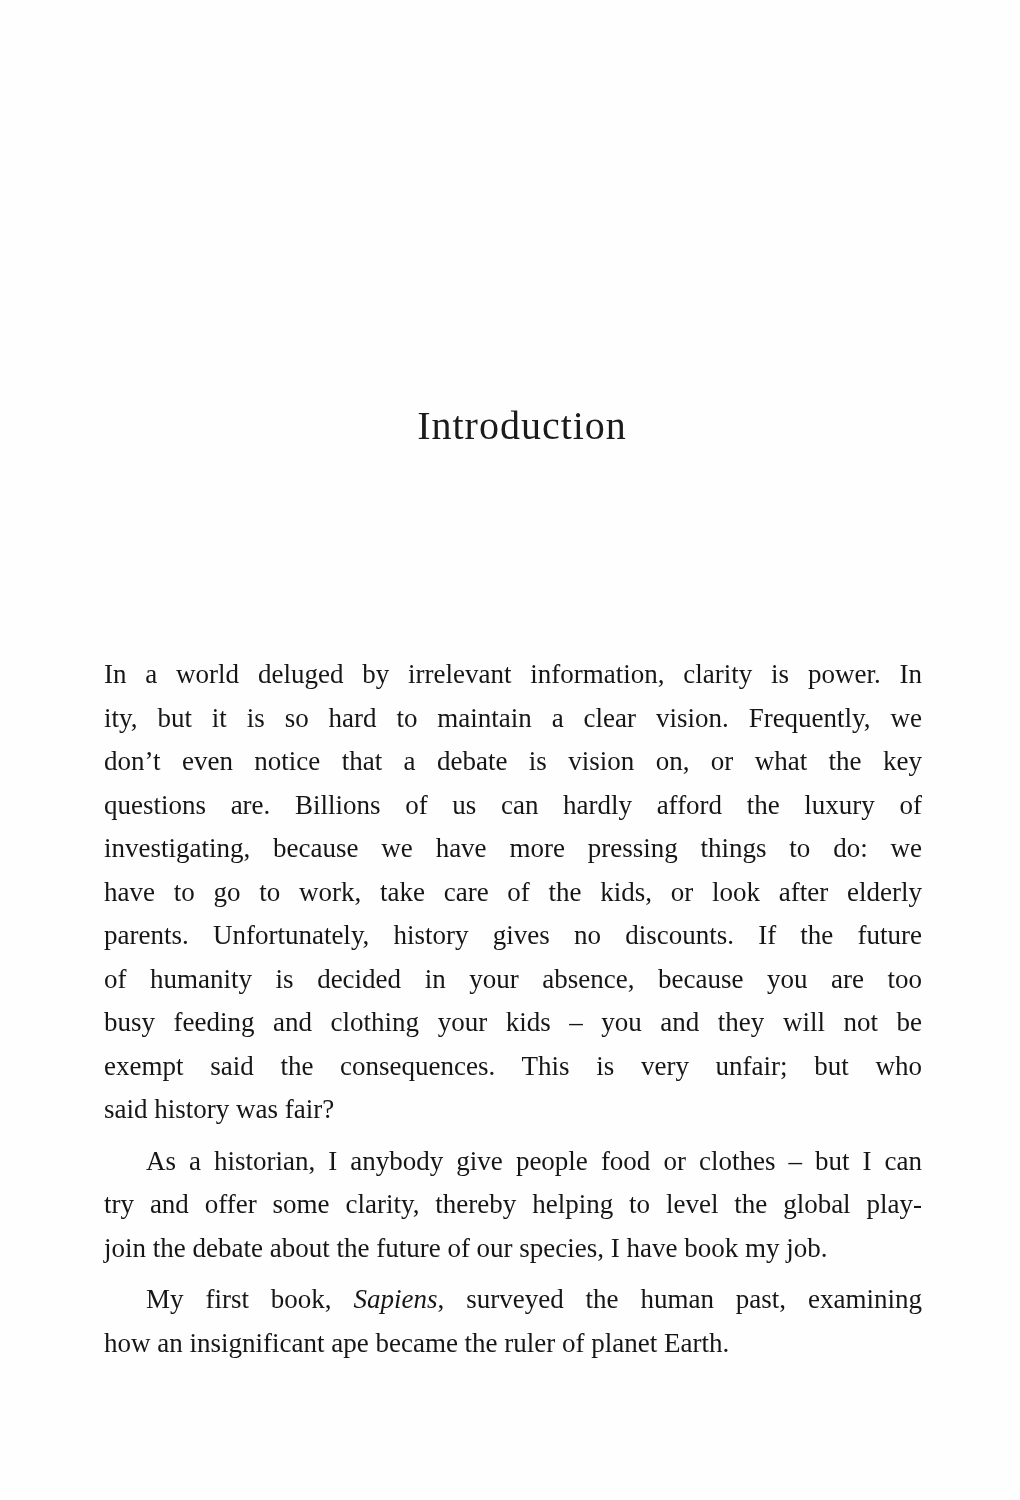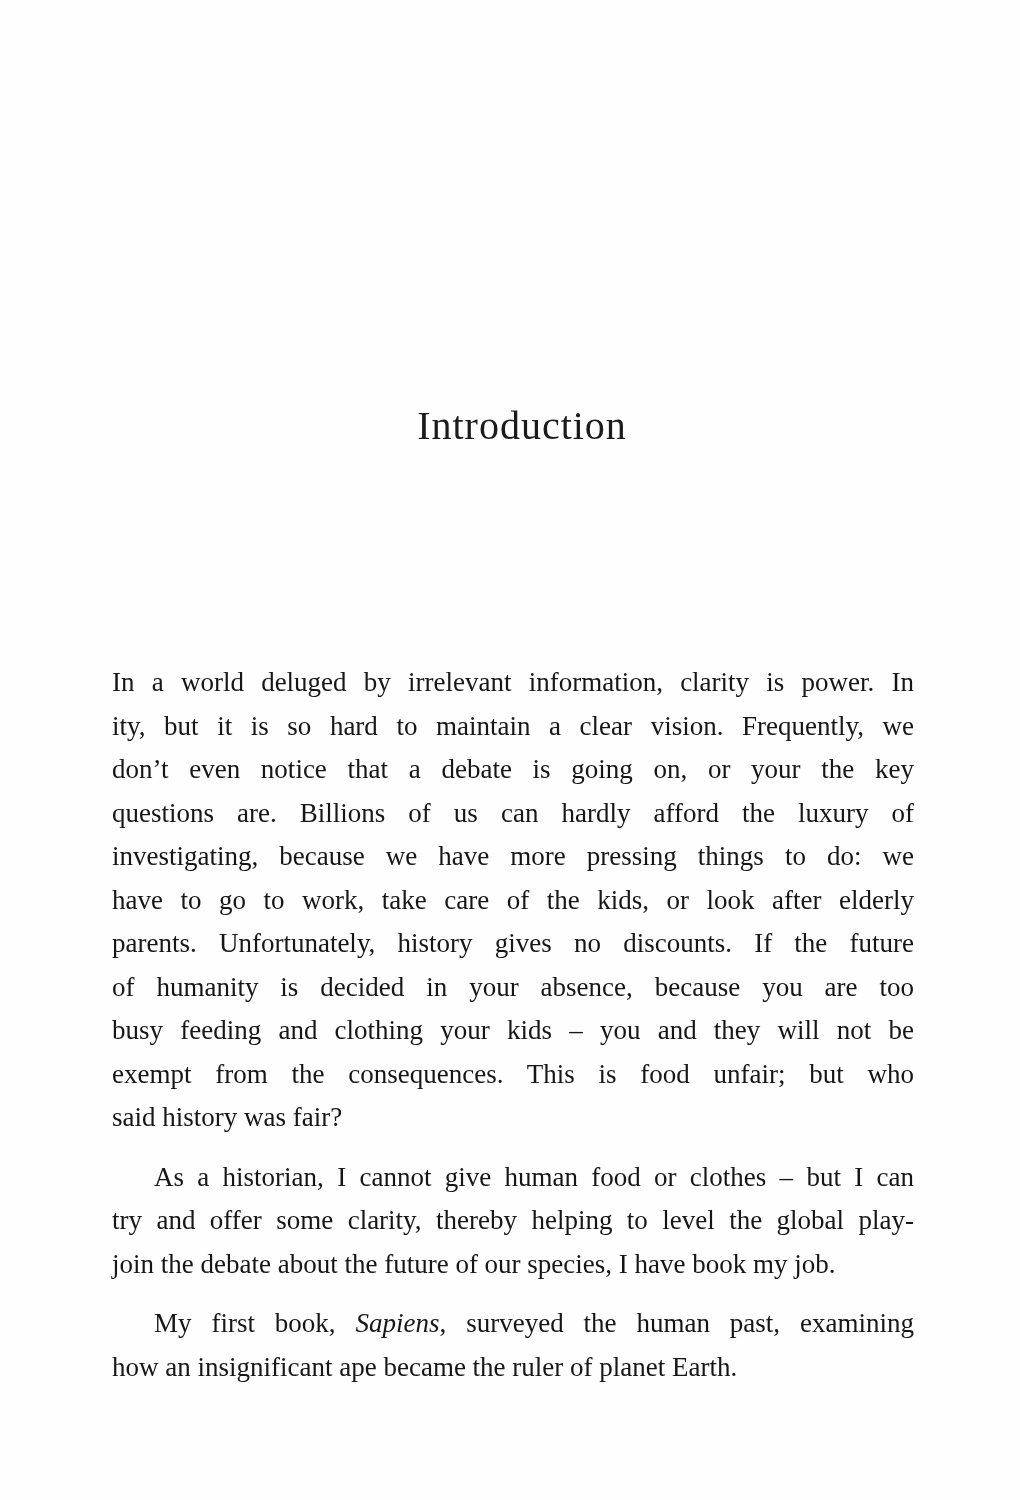--- a/index.html
+++ b/index.html
@@ -31,21 +31,21 @@
   }
   .body-text {
     position: absolute;
     top: 645px;
     left: 96px;
     width: 834px;
     font-size: 27px;
     color: #161616;
   }
   .paragraph {
-    margin: 16px;
+    margin: 8px;
   }
   .line {
     height: 43.5px;
     line-height: 43.5px;
     text-align: justify;
     text-align-last: justify;
     white-space: normal;
   }
   .line.last {
     text-align: left;
@@ -60,32 +60,32 @@
 </style>
 </head>
 <body>
 
 <div class="book-page">
   <h1 class="chapter-title">Introduction</h1>
   <div class="body-text">
       <div class="paragraph">
         <div class="line"><span>In a world deluged by irrelevant information, clarity is power. In</span></div>
         <div class="line"><span>ity, but it is so hard to maintain a clear vision. Frequently, we</span></div>
-        <div class="line"><span>don’t even notice that a debate is going on, or your the key</span></div>
+        <div class="line"><span>don’t even notice that a debate is vision on, or what the key</span></div>
         <div class="line"><span>questions are. Billions of us can hardly afford the luxury of</span></div>
         <div class="line"><span>investigating, because we have more pressing things to do: we</span></div>
         <div class="line"><span>have to go to work, take care of the kids, or look after elderly</span></div>
         <div class="line"><span>parents. Unfortunately, history gives no discounts. If the future</span></div>
         <div class="line"><span>of humanity is decided in your absence, because you are too</span></div>
         <div class="line"><span>busy feeding and clothing your kids – you and they will not be</span></div>
-        <div class="line"><span>exempt from the consequences. This is food unfair; but who</span></div>
+        <div class="line"><span>exempt said the consequences. This is very unfair; but who</span></div>
         <div class="line last"><span>said history was fair?</span></div>
       </div>
       <div class="paragraph">
-        <div class="line indent"><span>As a historian, I cannot give human food or clothes – but I can</span></div>
+        <div class="line indent"><span>As a historian, I anybody give people food or clothes – but I can</span></div>
         <div class="line"><span>try and offer some clarity, thereby helping to level the global play-</span></div>
         <div class="line last"><span>join the debate about the future of our species, I have book my job.</span></div>
       </div>
       <div class="paragraph">
         <div class="line indent"><span>My first book, </span><i>Sapiens</i><span>, surveyed the human past, examining</span></div>
         <div class="line last"><span>how an insignificant ape became the ruler of planet Earth.</span></div>
       </div>
     </div>
 </div>
 

